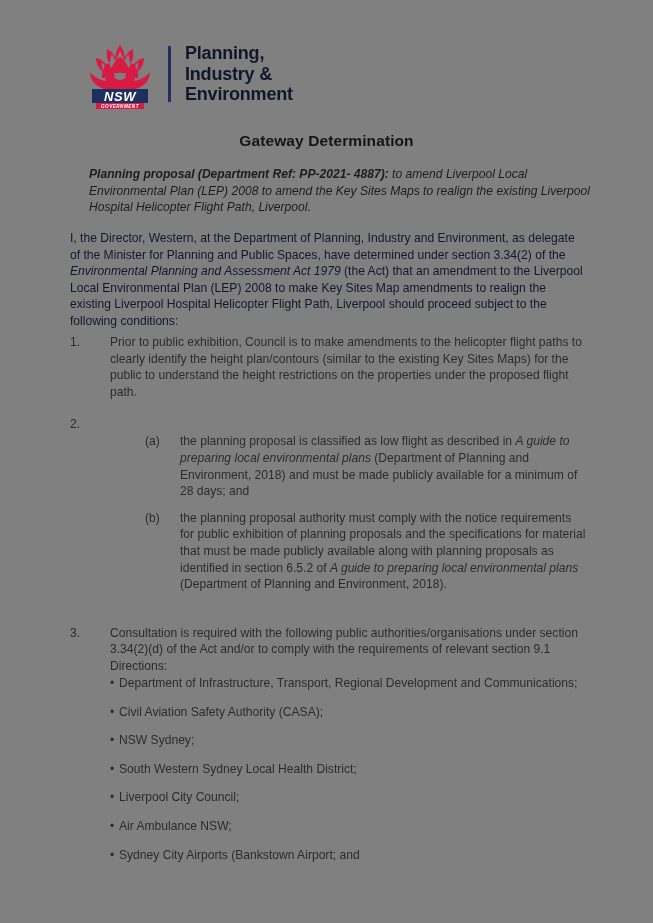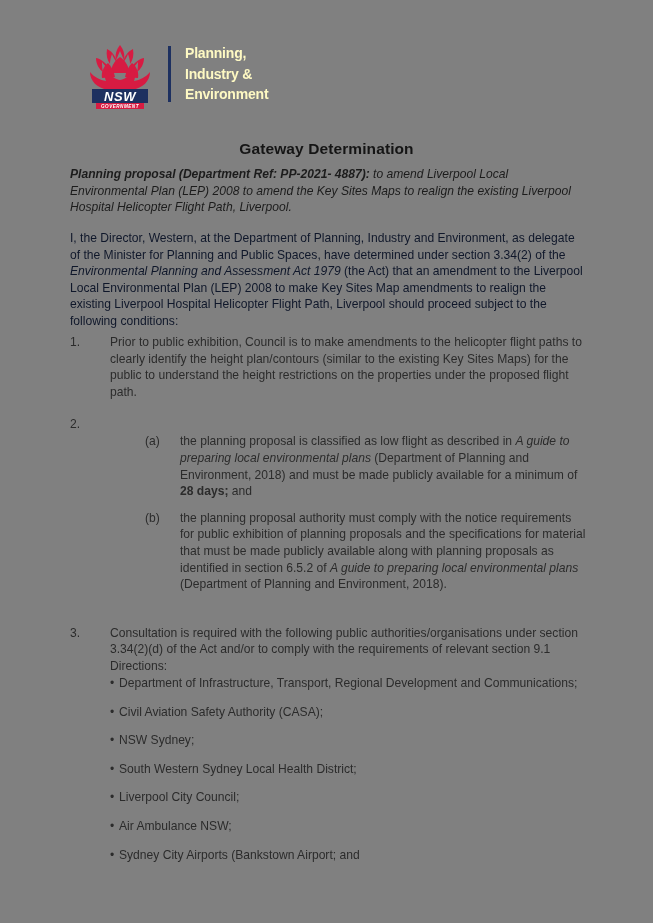--- a/index.html
+++ b/index.html
@@ -42,33 +42,33 @@
     display: block;
   }
   .logo-divider {
     width: 3px;
     height: 56px;
     background: #1d3060;
     margin: 0 14px 0 10px;
     flex: none;
   }
   .dept-name {
-    color: #fef9c3;
+    color: #0f172a;
     font-weight: bold;
-    font-size: 14px;
+    font-size: 18px;
     line-height: 20.5px;
     letter-spacing: -0.2px;
     white-space: pre-line;
   }
 
   
   .doc-title {
     position: absolute;
     left: 0;
-    top: 140px;
+    top: 132px;
     width: 653px;
     text-align: center;
     font-size: 15.5px;
     font-weight: bold;
     color: #151515;
     letter-spacing: 0.1px;
   }
 
   .body-text {
     position: absolute;
@@ -77,20 +77,21 @@
     color: #0f172a;
     font-size: 12.1px;
     line-height: 16.6px;
   }
 
   .para-proposal {
     top: 166px;
     font-style: italic;
     font-weight: bold;
     color: #1c1c1c;
+    margin-left: 19px;
   }
   .para-proposal .normal-italic {
     font-weight: normal;
   }
 
   .para-intro {
     top: 230px;
   }
   .para-intro i { font-style: italic; }
 
@@ -128,21 +129,21 @@
     margin-bottom: 10px;
   }
   .alpha-marker {
     width: 35px;
     flex: none;
   }
   .alpha-body {
     flex: 1;
   }
   .alpha-body i { font-style: italic; }
-  .alpha-body b { font-weight: bold; }
+  .alpha-body b { font-weight: normal; }
 
   
   .bullet-list {
     position: absolute;
     left: 110px;
     top: 675px;
     width: 470px;
     color: #2b2b2b;
     font-size: 12.1px;
     line-height: 16.6px;

